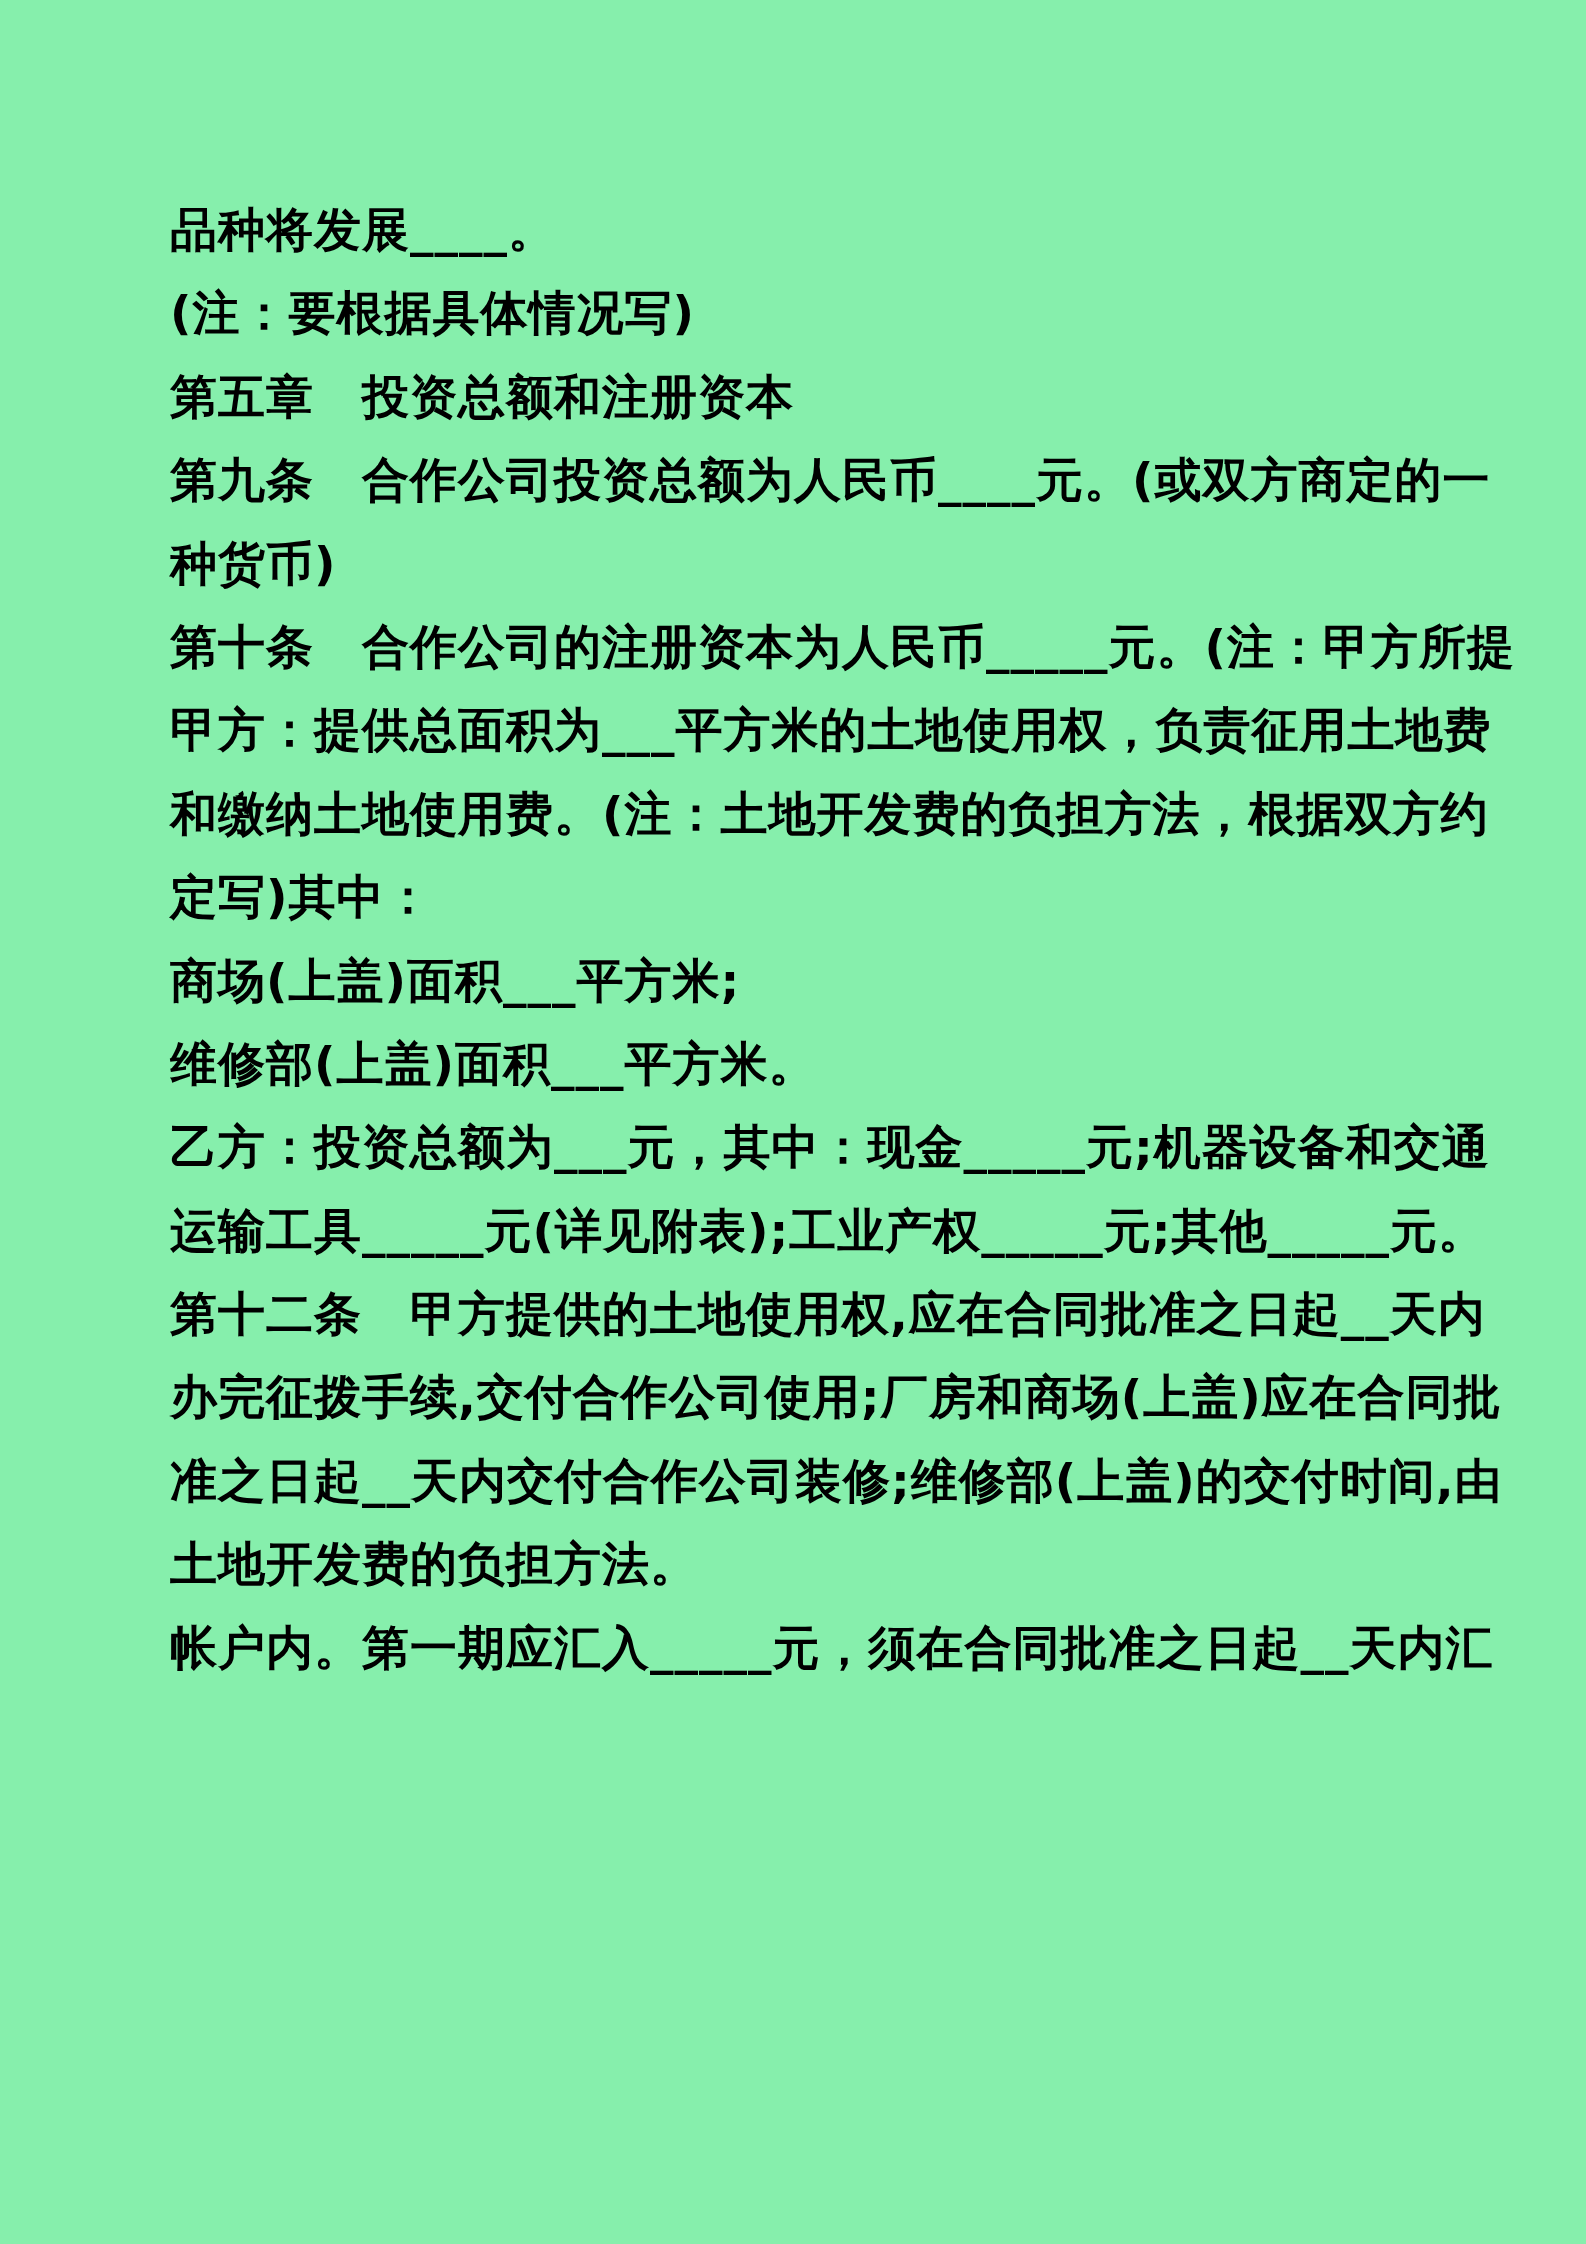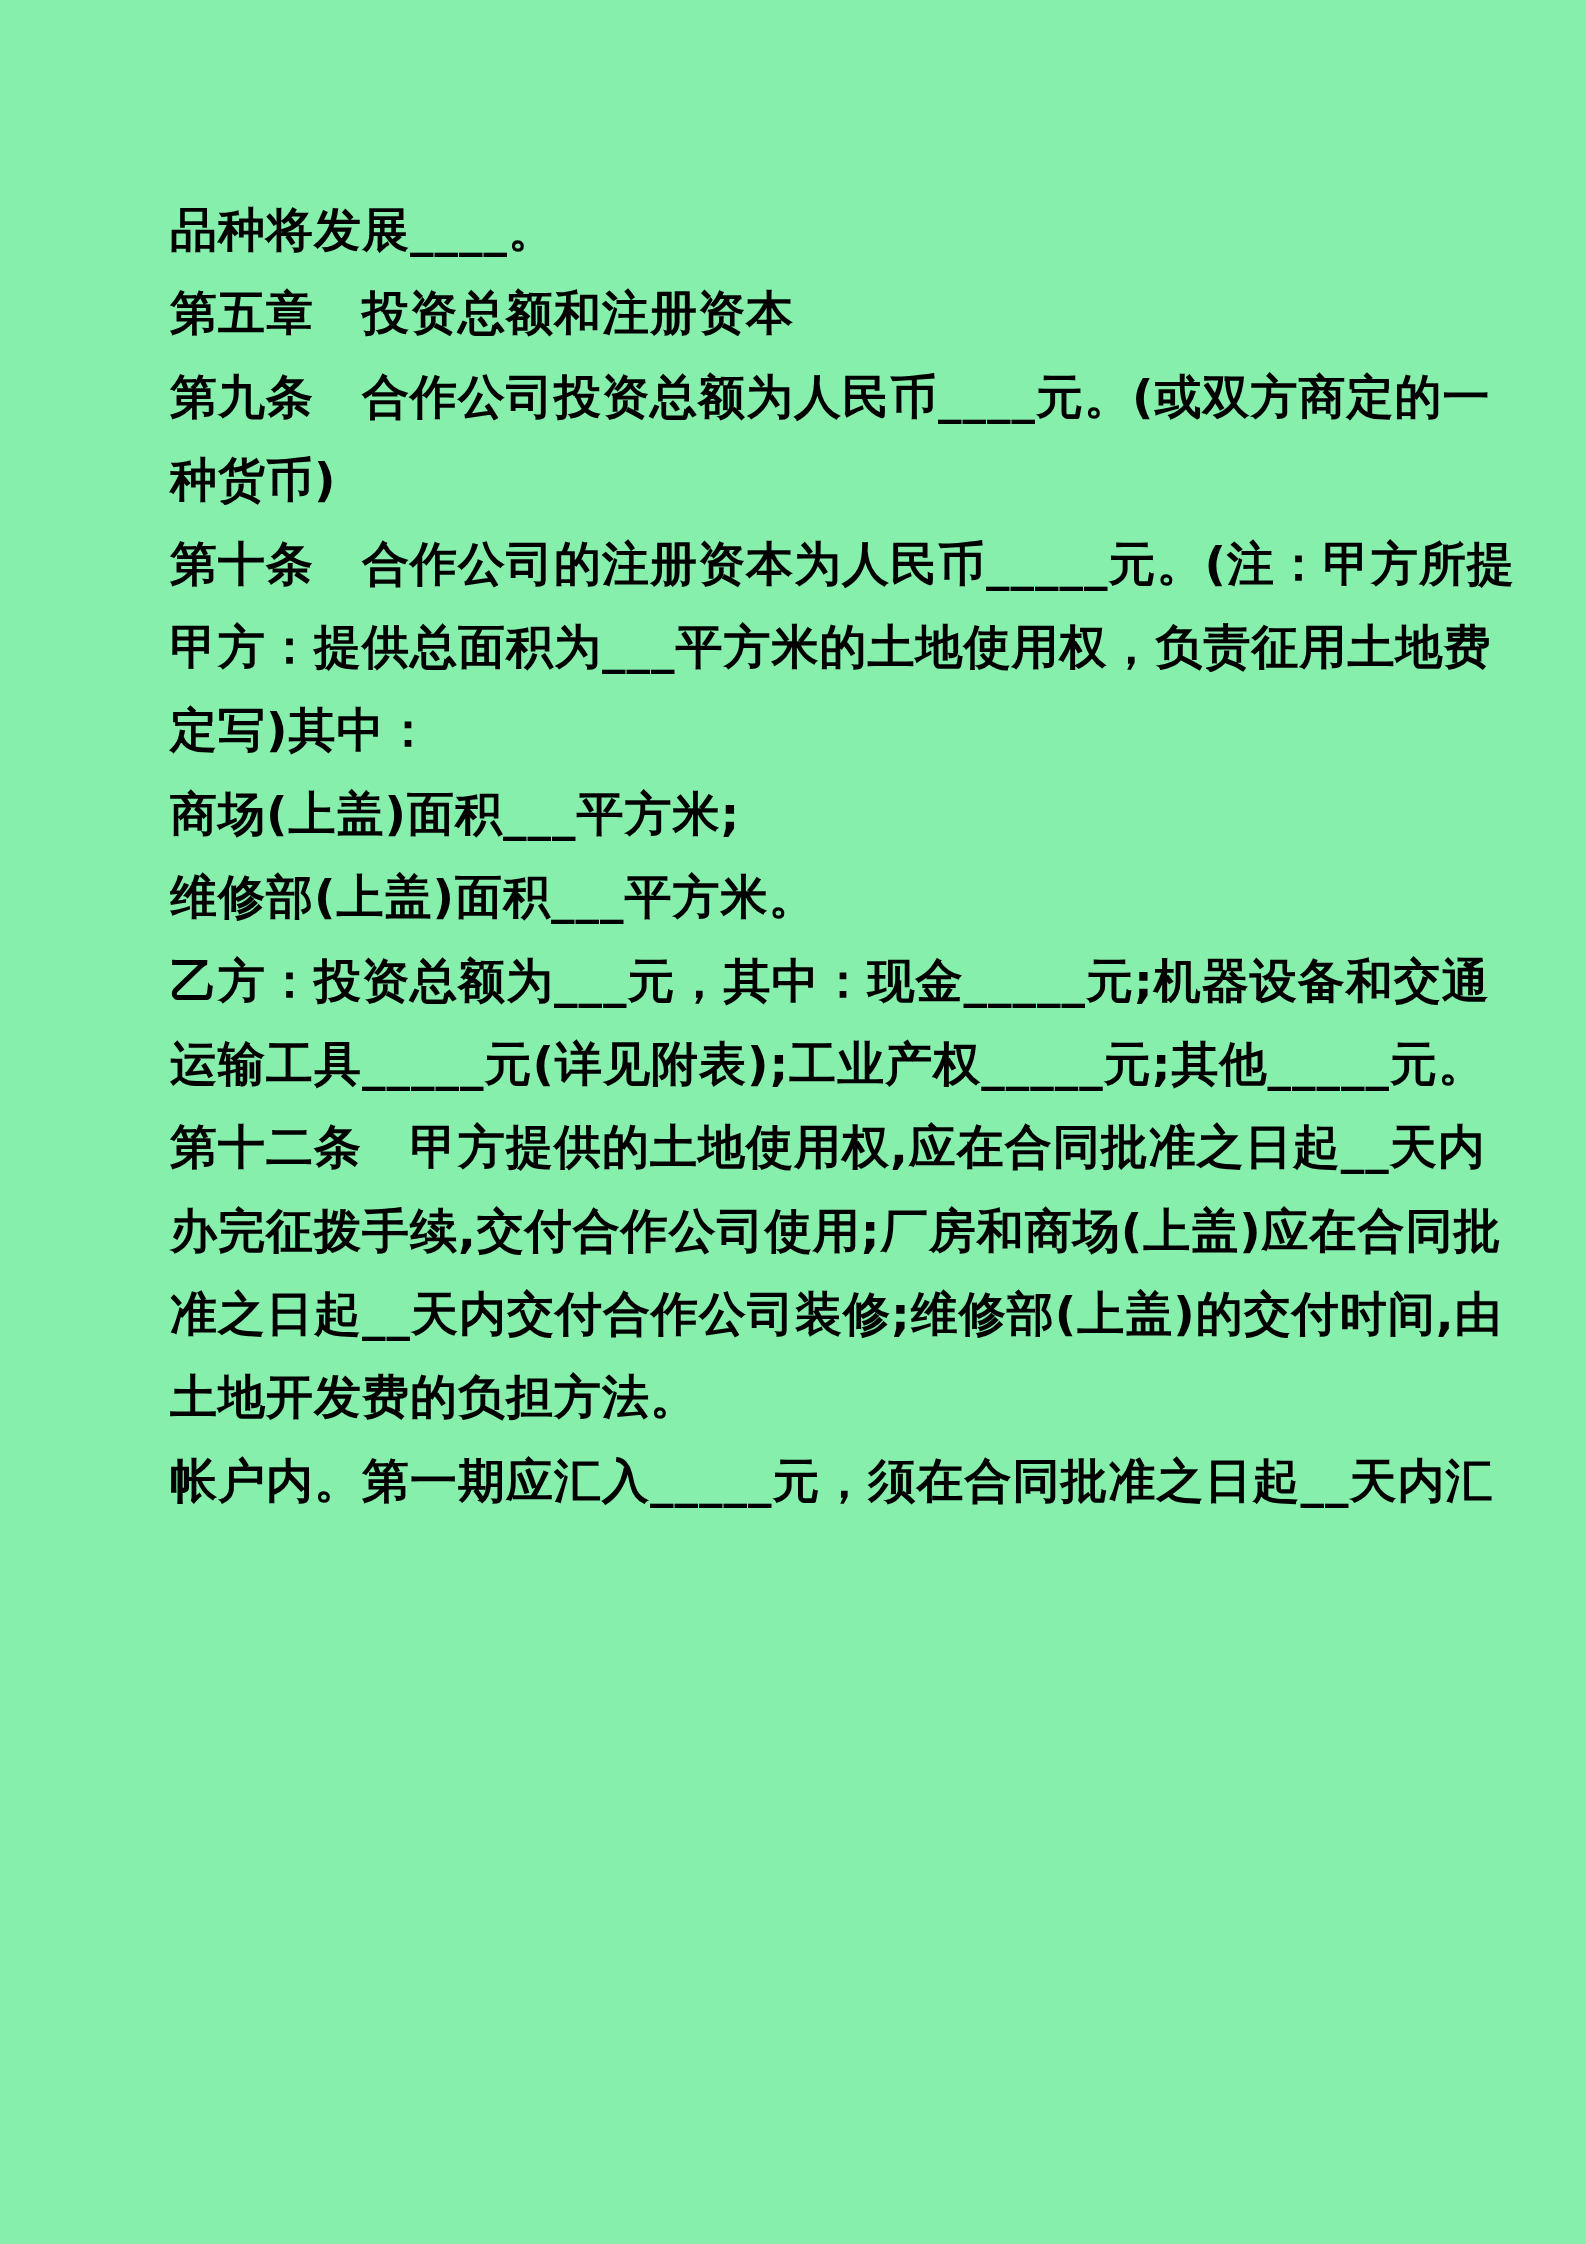--- a/index.html
+++ b/index.html
@@ -37,25 +37,27 @@
     height: 83.4px;
     white-space: pre;
   }
 </style>
 </head>
 <body>
 
 <div class="page">
   <div class="doc">
     <div class="line">品种将发展____。</div>
+    <div class="line">(注：要根据具体情况写)</div>
     <div class="line">第五章　投资总额和注册资本</div>
     <div class="line">第九条　合作公司投资总额为人民币____元。(或双方商定的一</div>
     <div class="line">种货币)</div>
     <div class="line">第十条　合作公司的注册资本为人民币_____元。(注：甲方所提</div>
     <div class="line">甲方：提供总面积为___平方米的土地使用权，负责征用土地费</div>
+    <div class="line">和缴纳土地使用费。(注：土地开发费的负担方法，根据双方约</div>
     <div class="line">定写)其中：</div>
     <div class="line">商场(上盖)面积___平方米;</div>
     <div class="line">维修部(上盖)面积___平方米。</div>
     <div class="line">乙方：投资总额为___元，其中：现金_____元;机器设备和交通</div>
     <div class="line">运输工具_____元(详见附表);工业产权_____元;其他_____元。</div>
     <div class="line">第十二条　甲方提供的土地使用权,应在合同批准之日起__天内</div>
     <div class="line">办完征拨手续,交付合作公司使用;厂房和商场(上盖)应在合同批</div>
     <div class="line">准之日起__天内交付合作公司装修;维修部(上盖)的交付时间,由</div>
     <div class="line">土地开发费的负担方法。</div>
     <div class="line">帐户内。第一期应汇入_____元，须在合同批准之日起__天内汇</div>

